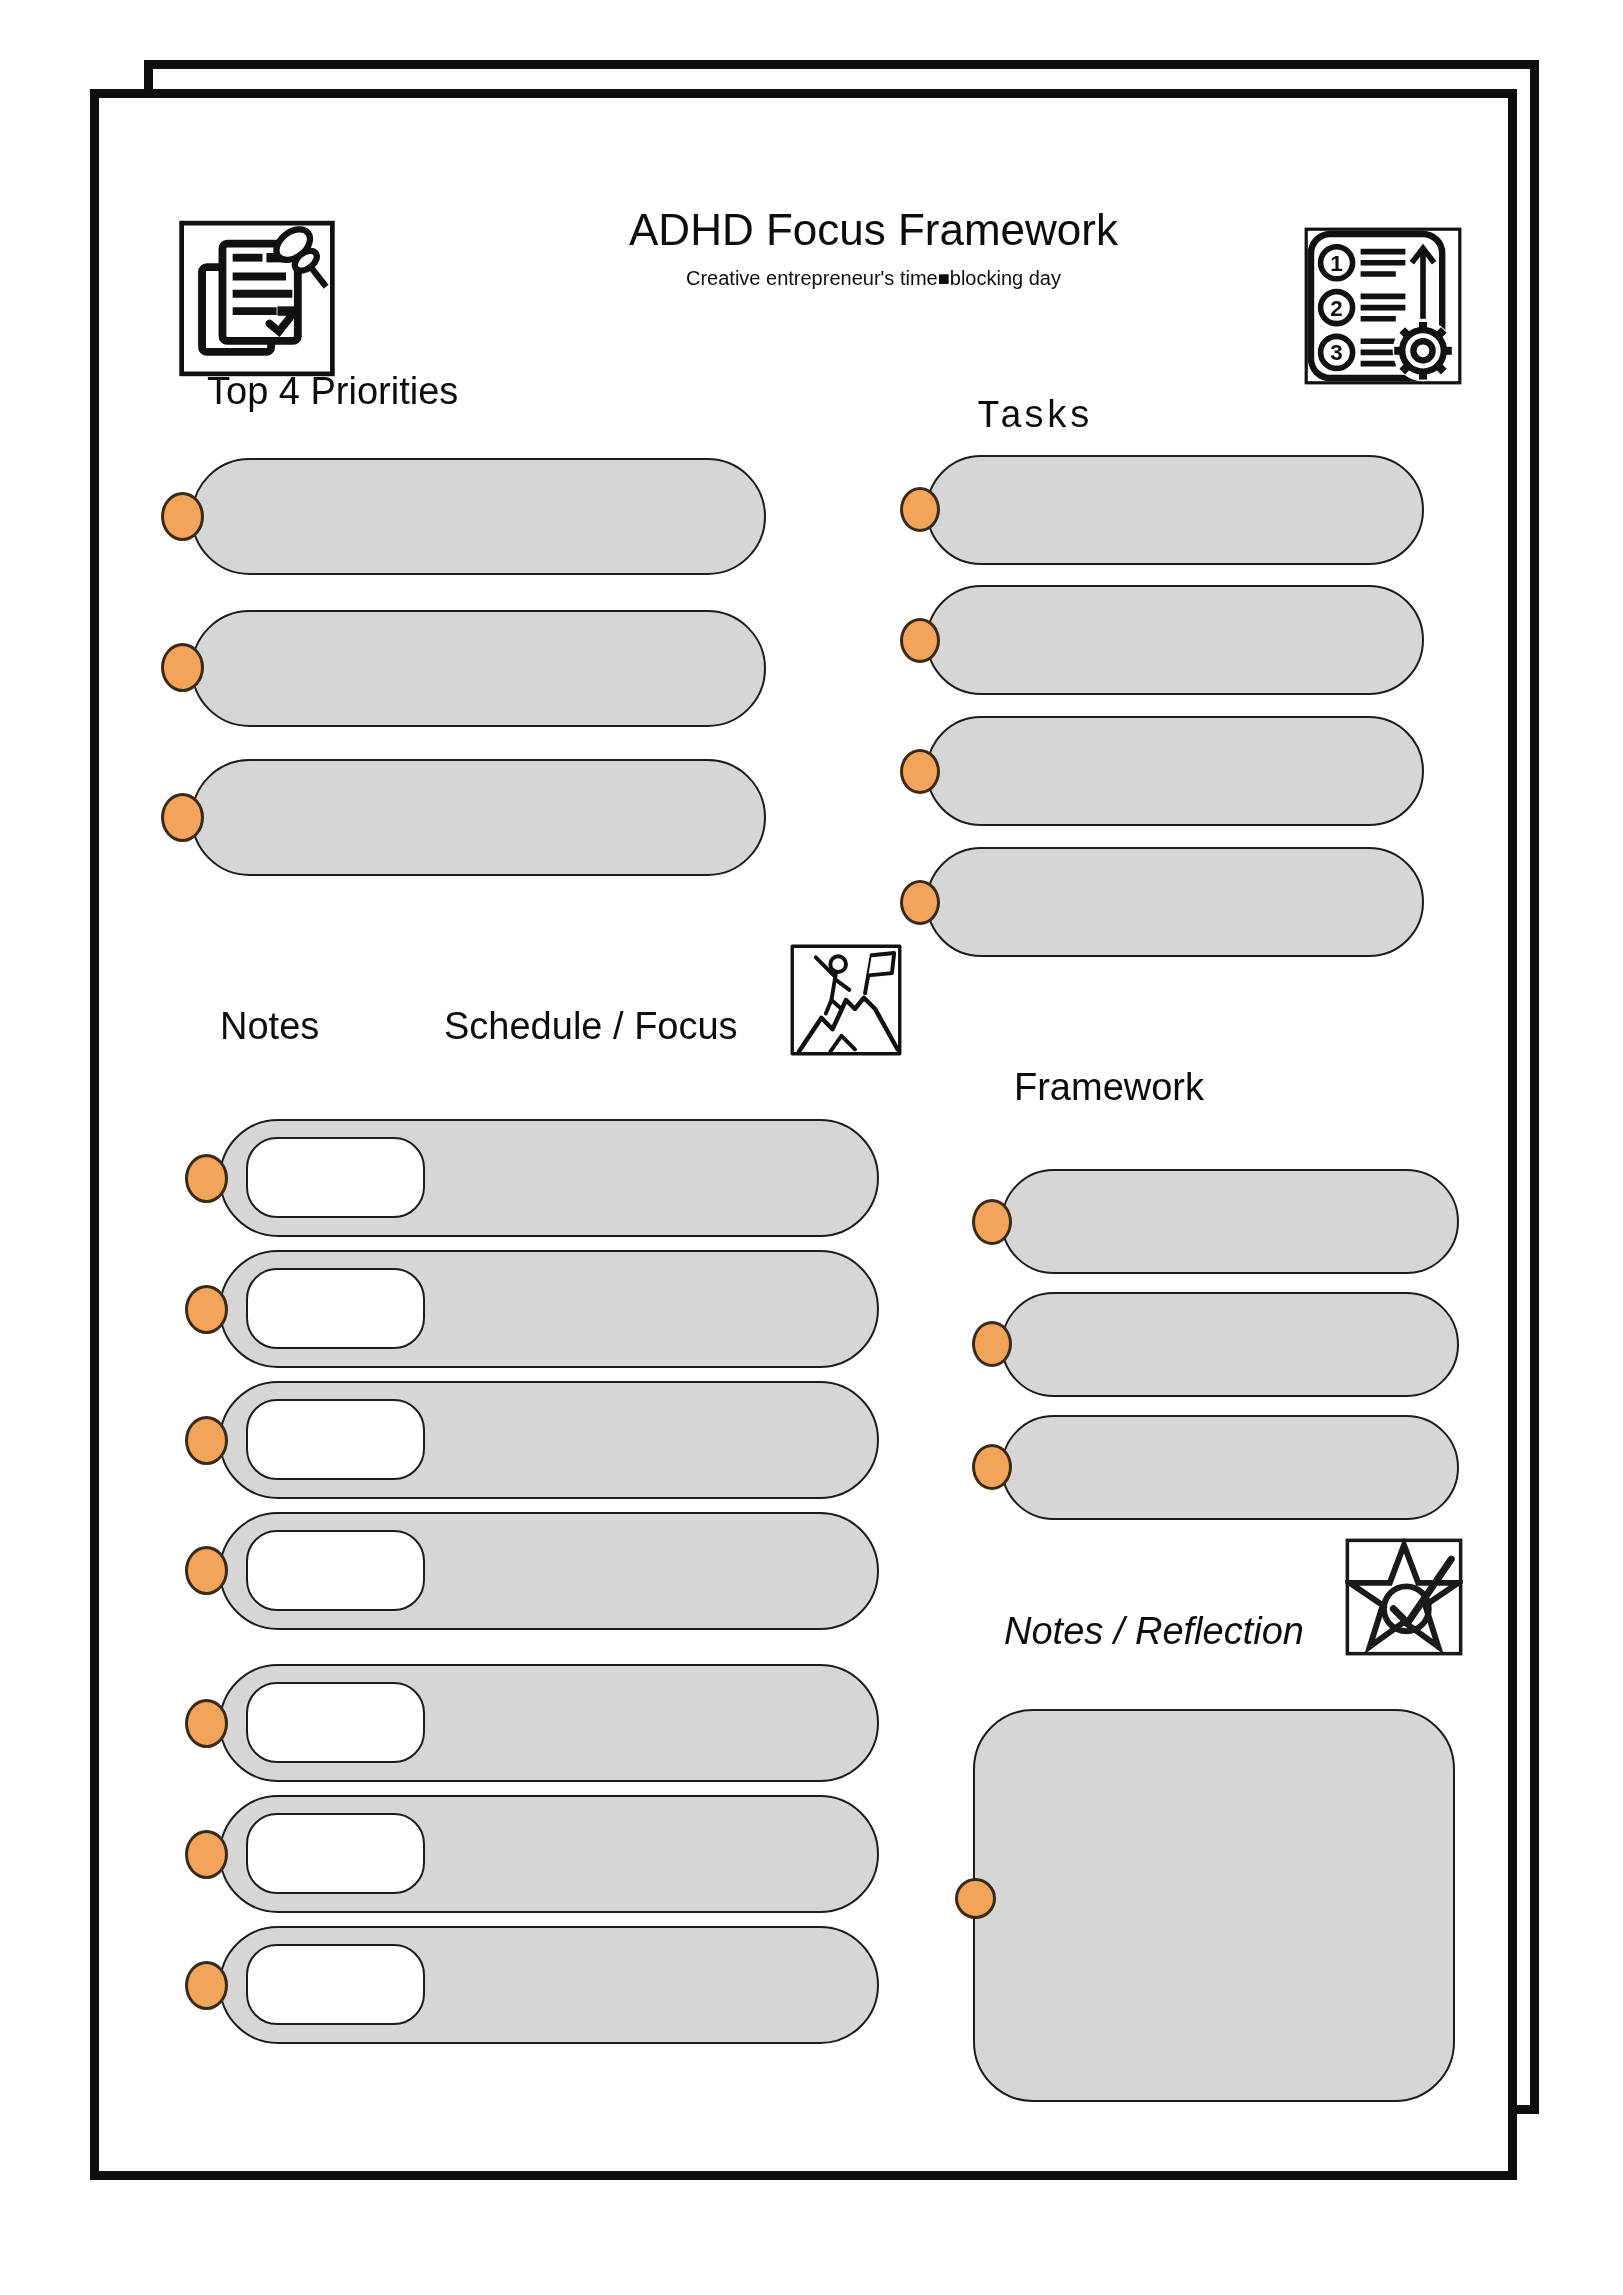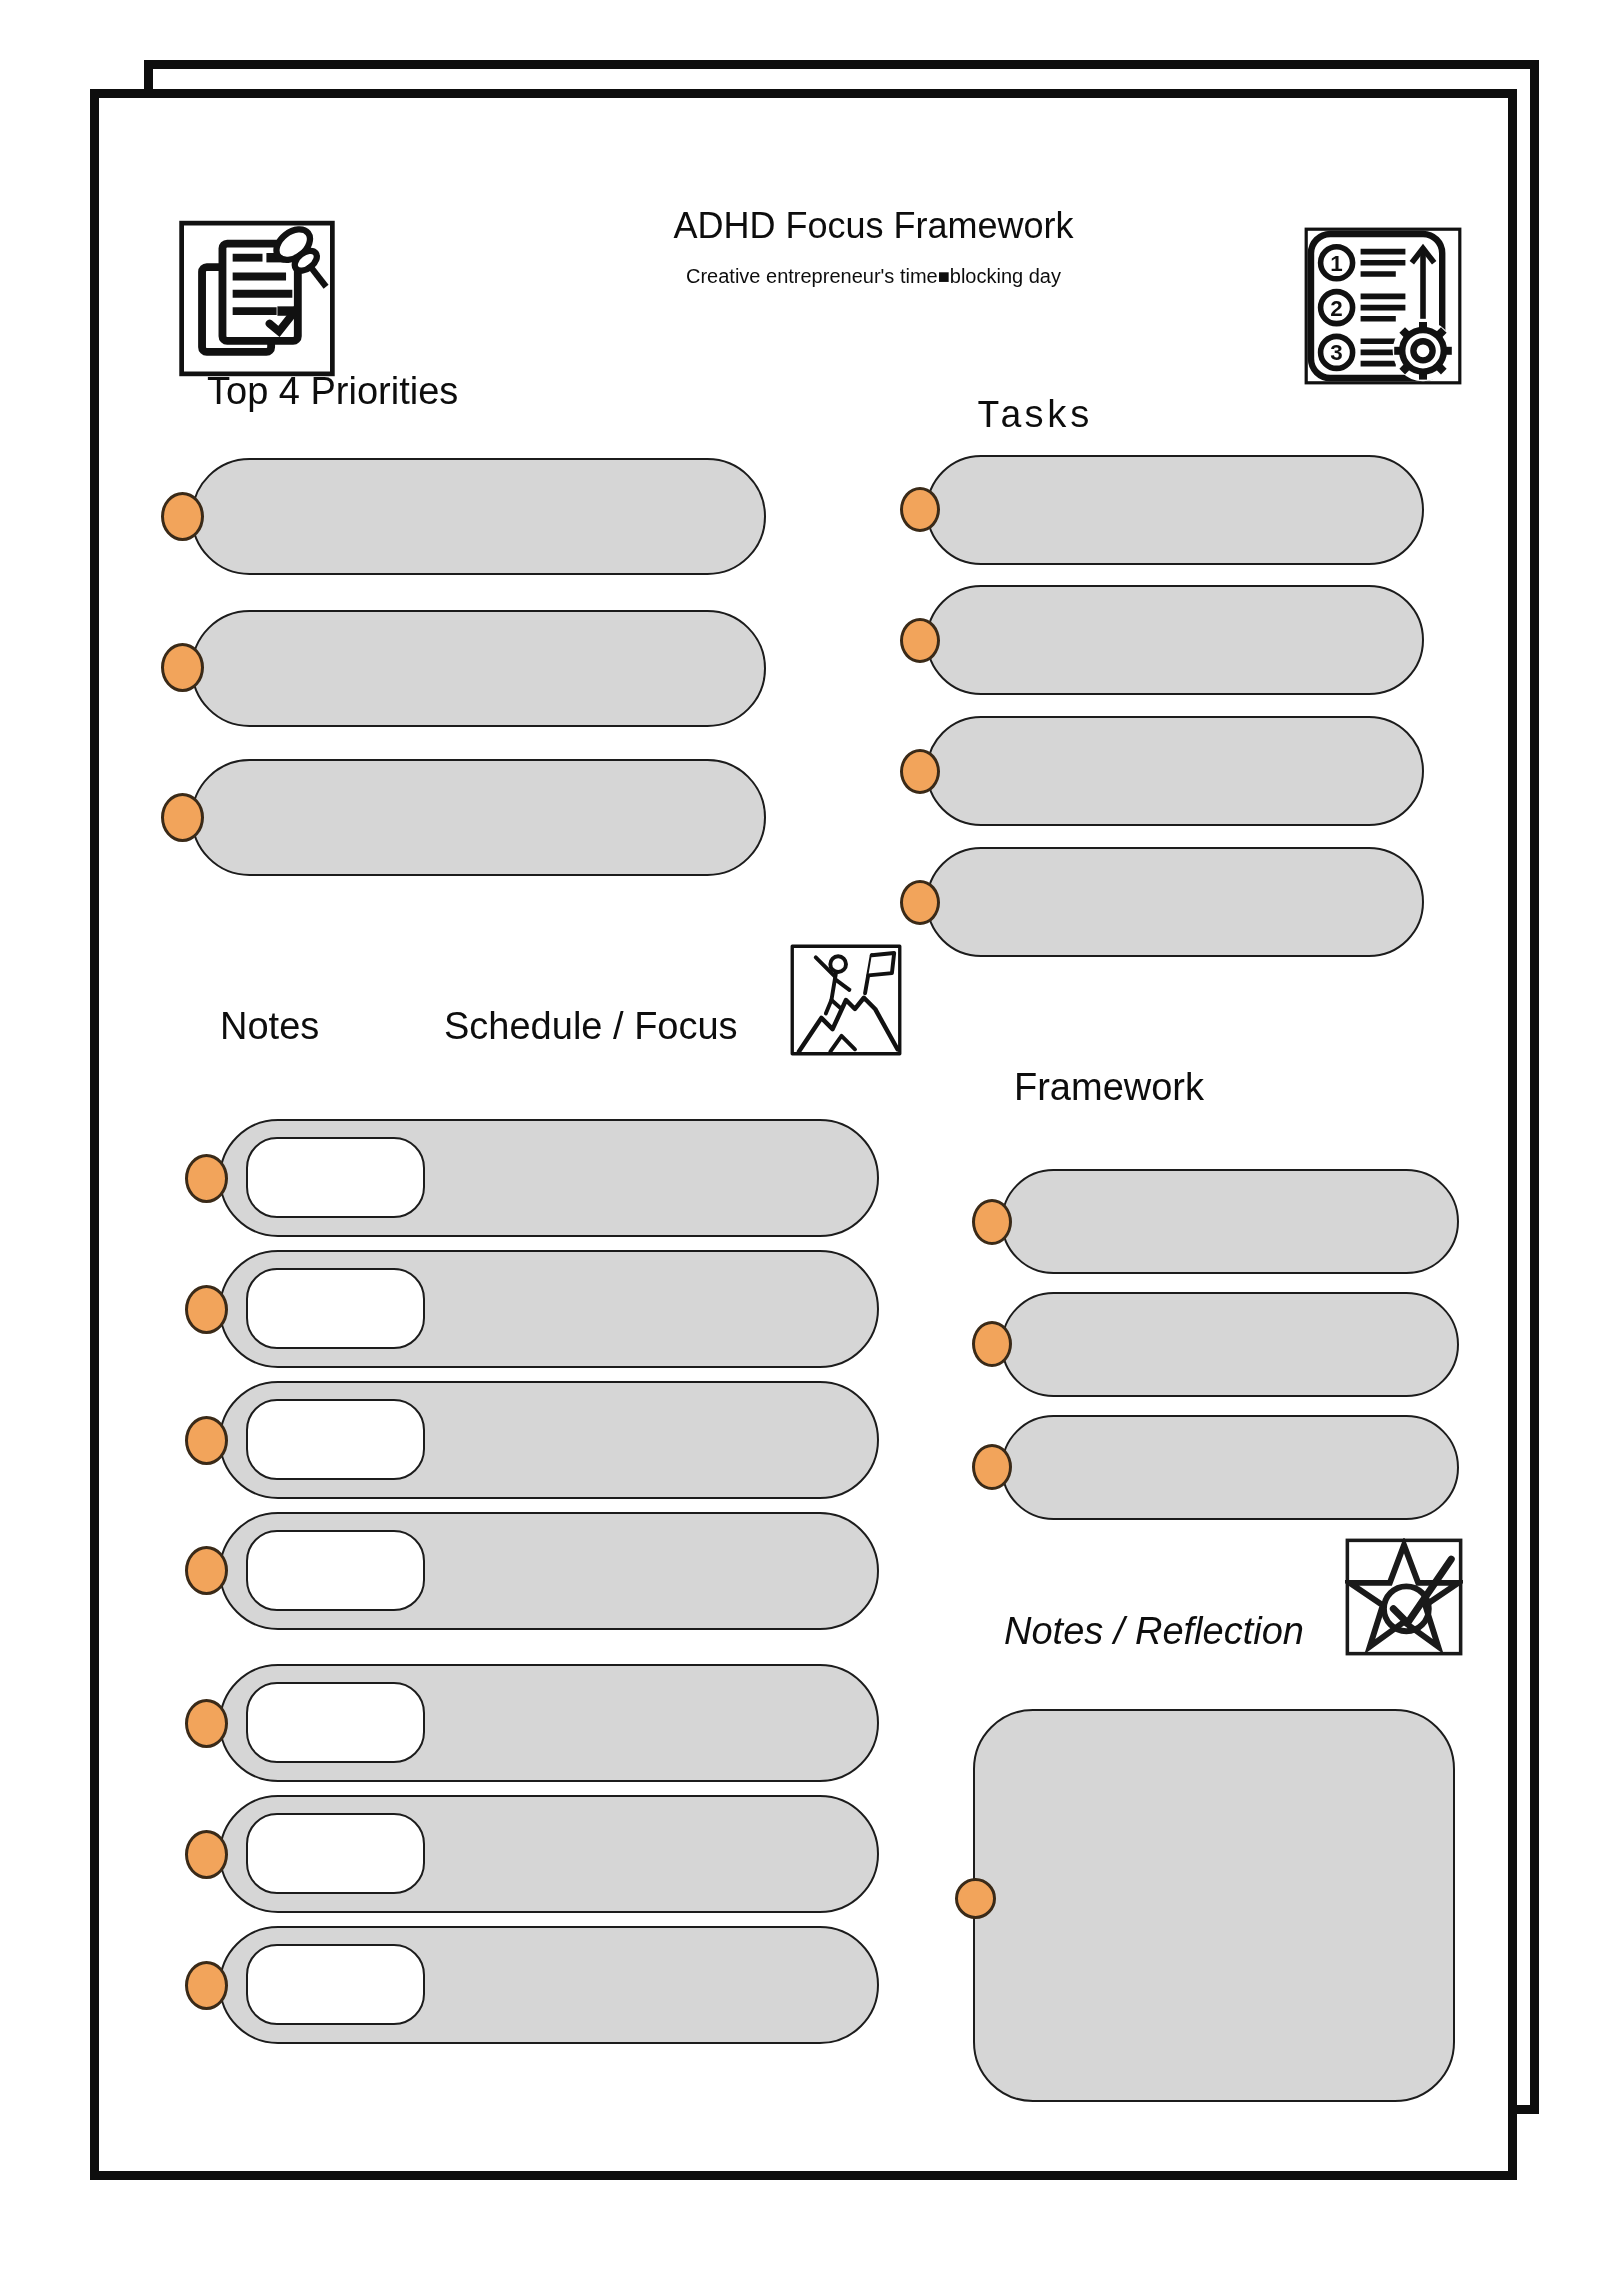--- a/index.html
+++ b/index.html
@@ -9,22 +9,22 @@
   }
   .page-back{
     position:absolute;left:144px;top:60px;width:1395px;height:2054px;
     background:#ffffff;border:9.5px solid #0e0e0e;box-sizing:border-box;
   }
   .page{
     position:absolute;left:90px;top:89px;width:1427px;height:2091px;
     background:#ffffff;border:9.5px solid #0e0e0e;box-sizing:border-box;
   }
   .title-wrap{position:absolute;left:486px;top:205px;width:775px;text-align:center;}
-  .title{font-size:36px;line-height:1.15;color:#0d0d0d;}
-  .subtitle{font-size:20px;margin-top:19px;color:#0d0d0d;}
+  .title{font-size:44px;line-height:1.15;color:#0d0d0d;}
+  .subtitle{font-size:20px;margin-top:11px;color:#0d0d0d;}
   .label{position:absolute;font-size:38px;line-height:1;white-space:nowrap;color:#0d0d0d;}
   .pill{
     position:absolute;background:#d6d6d6;border:2.6px solid #1c1c1c;
     border-radius:860px;box-sizing:border-box;
   }
   .dot{
     position:absolute;background:#f2a45b;border:3.4px solid #3a2a18;
     border-radius:50%;box-sizing:border-box;
   }
   .time-box{

